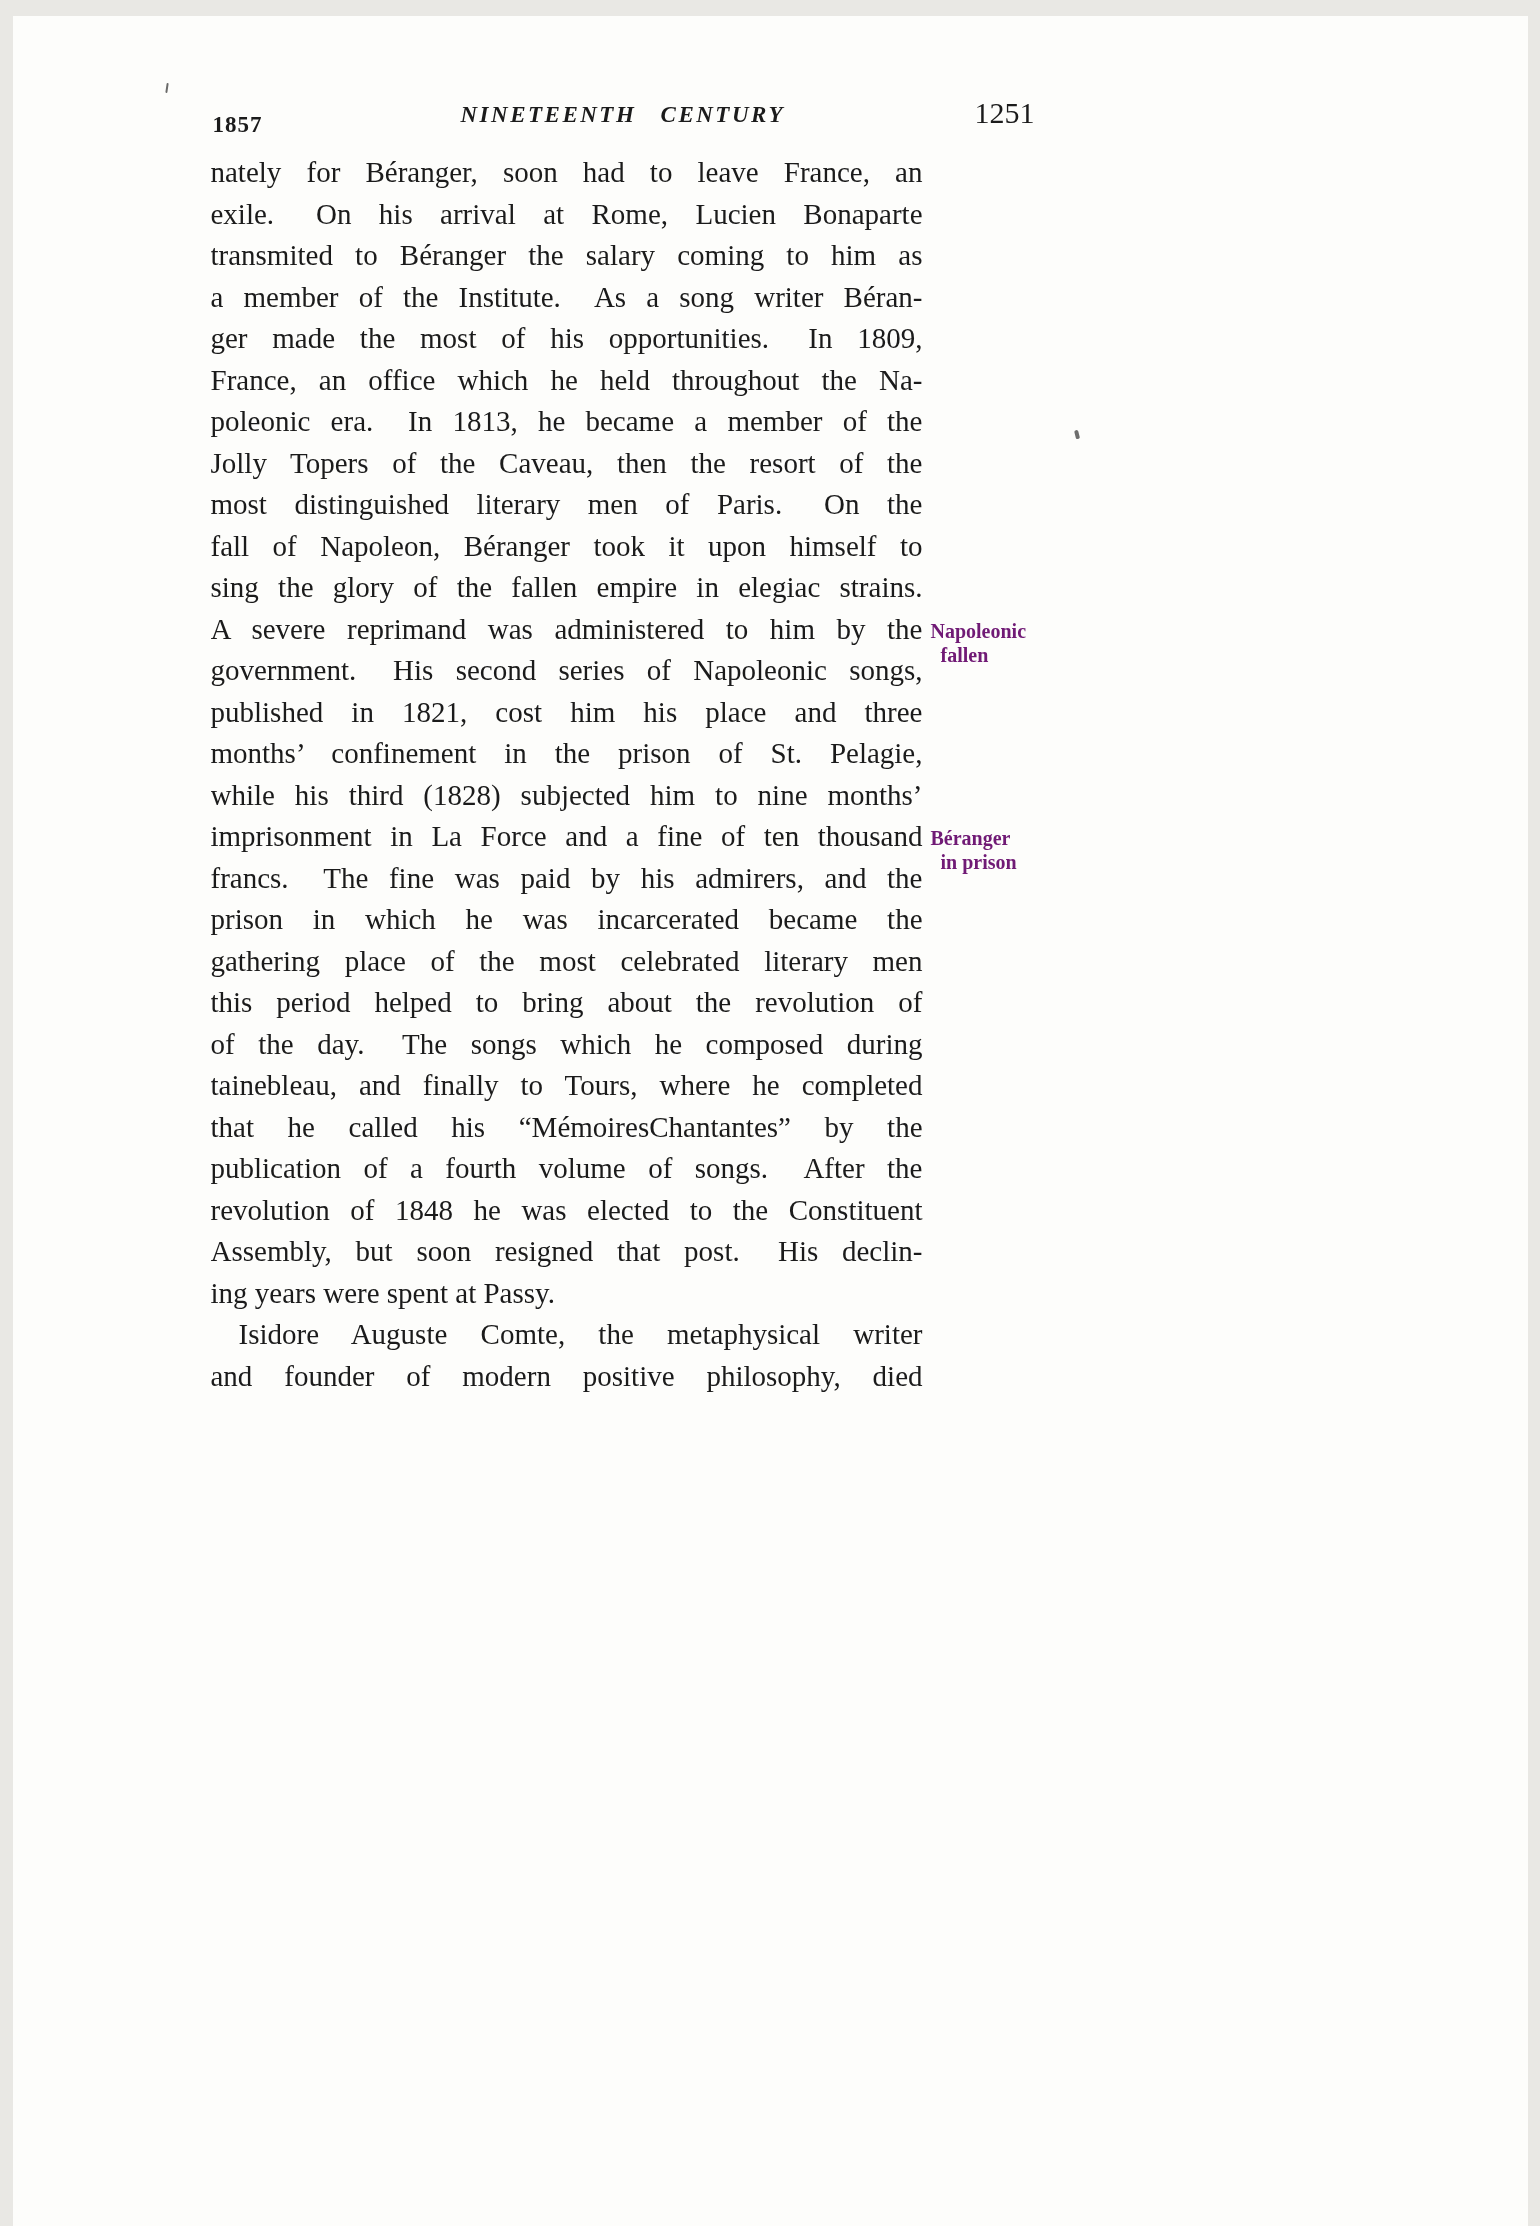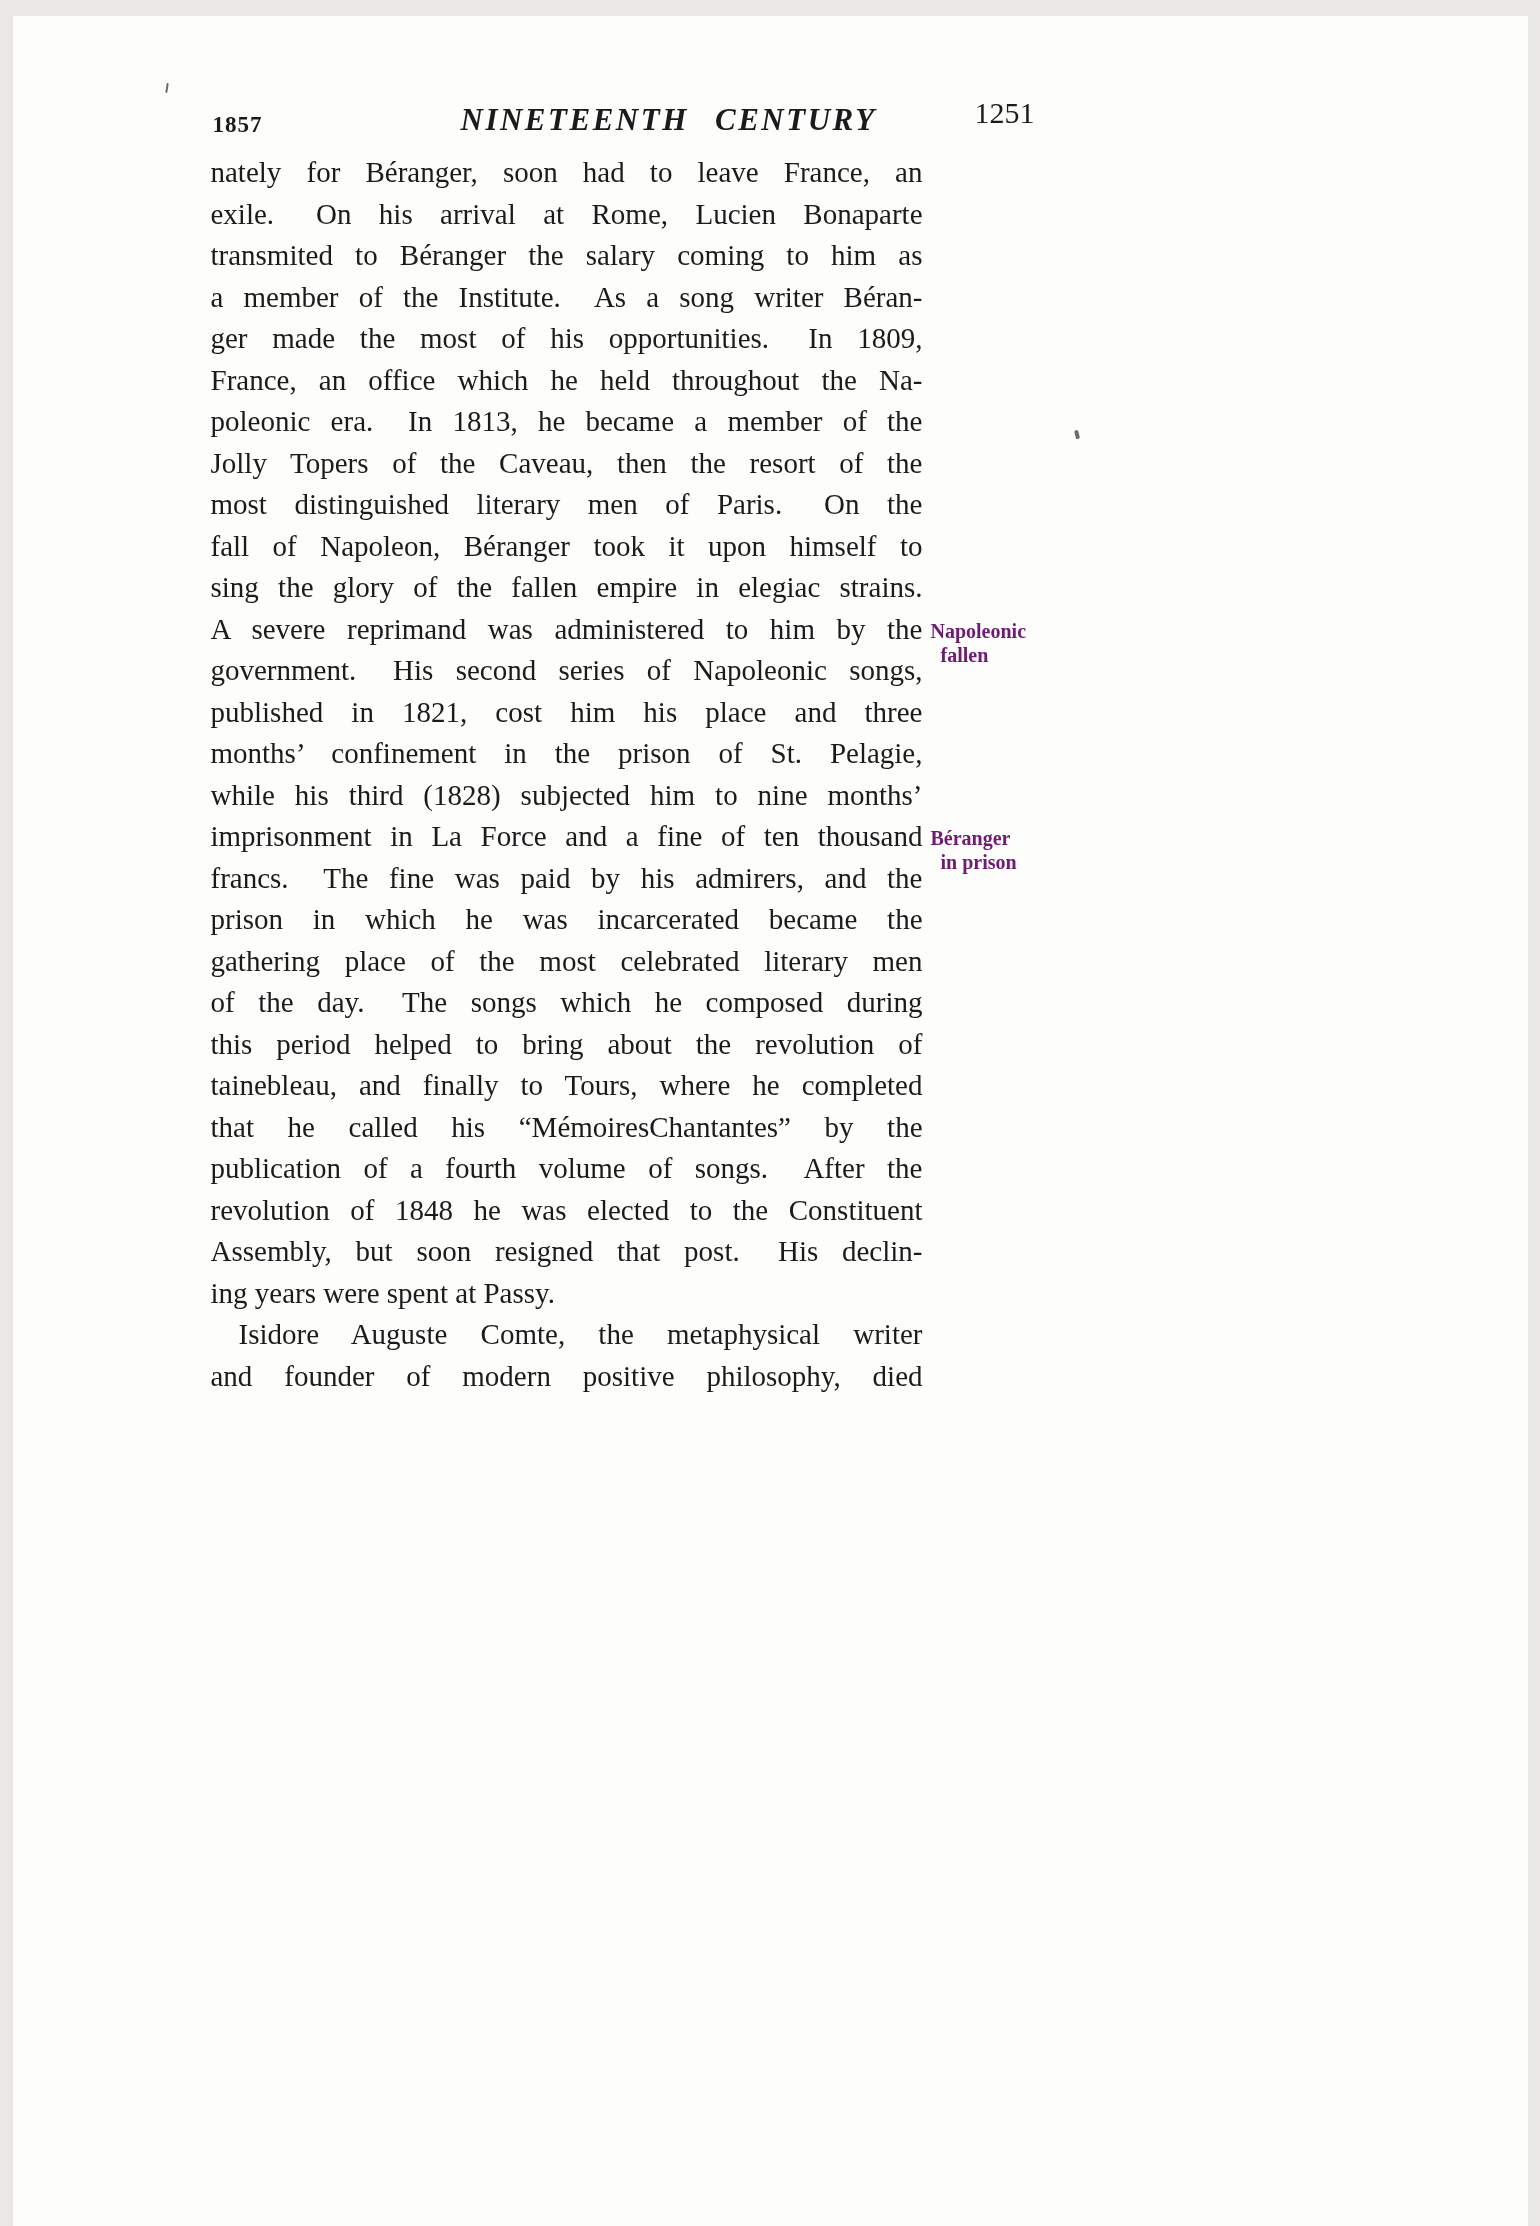--- a/index.html
+++ b/index.html
@@ -17,21 +17,21 @@
   }
   .header span { position: absolute; }
   .year {
     left: 200px; top: 96px;
     font-size: 23px;
     font-weight: bold;
     letter-spacing: 1px;
   }
   .title {
     left: 448px; top: 86px;
-    font-size: 31px;
+    font-size: 23px;
     font-style: italic;
     font-weight: 600;
     letter-spacing: 2.5px;
     word-spacing: 16px;
     text-align: center;
   }
   .pagenum {
     left: 962px; top: 80px;
     font-size: 30px;
   }
@@ -117,22 +117,22 @@
         <div class="line">sing the glory of the fallen empire in elegiac strains.</div>
         <div class="line">A severe reprimand was administered to him by the</div>
         <div class="line">government.  His second series of Napoleonic songs,</div>
         <div class="line">published in 1821, cost him his place and three</div>
         <div class="line">months’ confinement in the prison of St. Pelagie,</div>
         <div class="line">while his third (1828) subjected him to nine months’</div>
         <div class="line">imprisonment in La Force and a fine of ten thousand</div>
         <div class="line">francs.  The fine was paid by his admirers, and the</div>
         <div class="line">prison in which he was incarcerated became the</div>
         <div class="line">gathering place of the most celebrated literary men</div>
+        <div class="line">this period helped to bring about the revolution of</div>
         <div class="line">of the day.  The songs which he composed during</div>
-        <div class="line">this period helped to bring about the revolution of</div>
         <div class="line">tainebleau, and finally to Tours, where he completed</div>
         <div class="line">that he called his “MémoiresChantantes” by the</div>
         <div class="line">publication of a fourth volume of songs.  After the</div>
         <div class="line">revolution of 1848 he was elected to the Constituent</div>
         <div class="line">Assembly, but soon resigned that post.  His declin-</div>
         <div class="line flush">ing years were spent at Passy.</div>
         <div class="line indent">Isidore Auguste Comte, the metaphysical writer</div>
         <div class="line">and founder of modern positive philosophy, died</div>
       </div>
     <div id="margin-notes">

